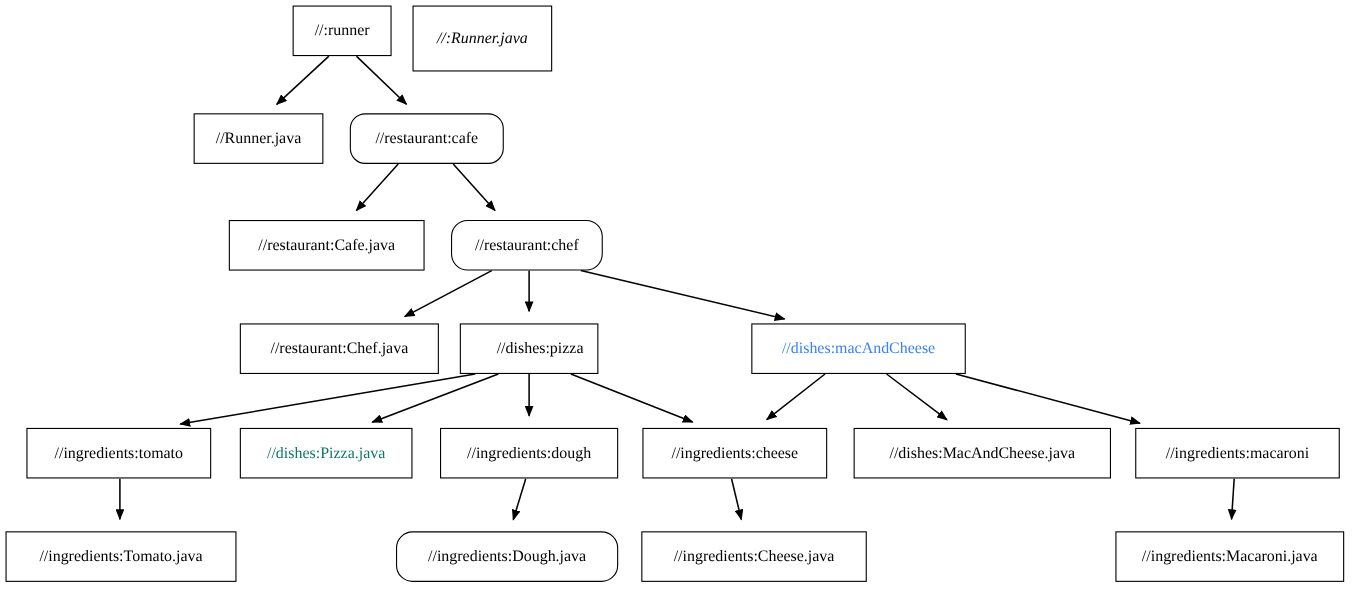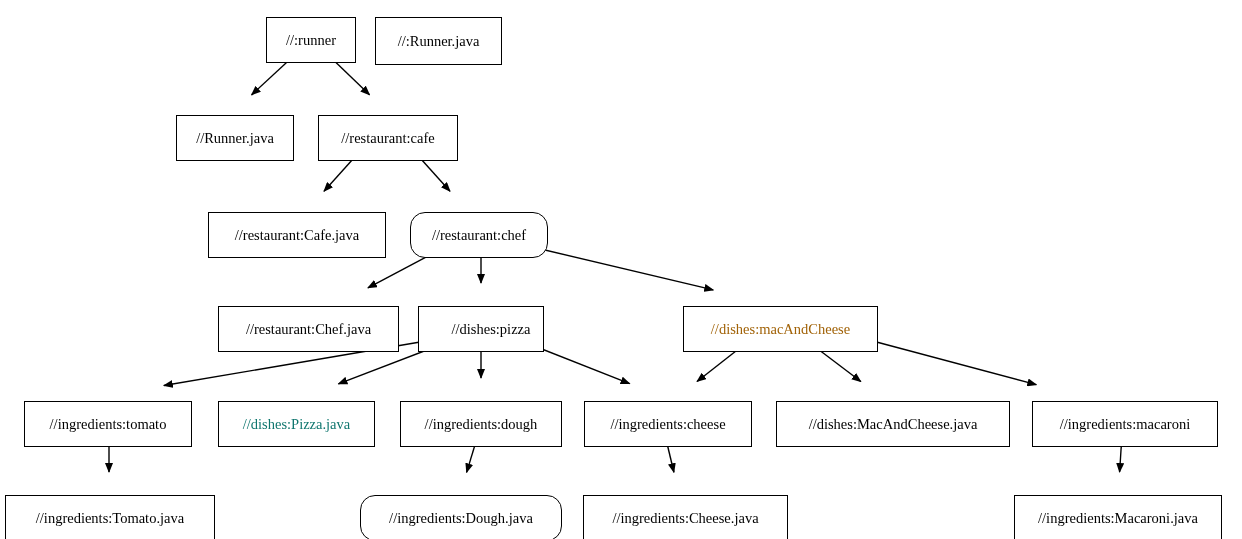--- a/index.html
+++ b/index.html
@@ -33,21 +33,20 @@
   }
   .graph-node {
     position: absolute;
     box-sizing: border-box;
     background: #ffffff;
     border: 1px solid #000000;
     display: flex;
     align-items: center;
     justify-content: center;
     white-space: nowrap;
-    margin-top: 12px;
   }
   .graph-node .node-label {
     font-family: "Liberation Serif", "DejaVu Serif", serif;
     font-size: 14.5px;
     color: #000000;
     line-height: 1;
     letter-spacing: 0px;
   }
 </style>
 </head>
@@ -80,43 +79,43 @@
         <line x1="478" y1="435" x2="466.6204545420443" y2="472.38993507614026" stroke="#000000" stroke-width="1.4" marker-end="url(#arrowhead)"></line>
         <line x1="665" y1="435" x2="673.9068410810046" y2="472.2467899751103" stroke="#000000" stroke-width="1.4" marker-end="url(#arrowhead)"></line>
         <line x1="1122" y1="435" x2="1119.5857122361103" y2="472.01907904630764" stroke="#000000" stroke-width="1.4" marker-end="url(#arrowhead)"></line>
       </g>
   </svg>
 
   <div id="node-layer">
       <div class="graph-node" style="left: 266px; top: 5px; width: 90px; height: 46px; background: rgb(255, 255, 255); border-color: rgb(0, 0, 0);">
         <span class="node-label" style="color: rgb(0, 0, 0);">//:runner</span>
       </div>
-      <div class="graph-node" style="left: 375px; top: 5px; width: 127px; height: 48px; background: rgb(255, 255, 255); border-color: rgb(0, 0, 0);">
+      <div class="graph-node" style="left: 375px; top: 5px; width: 127px; height: 60px; background: rgb(255, 255, 255); border-color: rgb(0, 0, 0); font-style: italic;">
         <span class="node-label" style="color: rgb(0, 0, 0);">//:Runner.java</span>
       </div>
       <div class="graph-node" style="left: 176px; top: 103px; width: 118px; height: 46px; background: rgb(255, 255, 255); border-color: rgb(0, 0, 0);">
         <span class="node-label" style="color: rgb(0, 0, 0);">//Runner.java</span>
       </div>
-      <div class="graph-node" style="left: 318px; top: 103px; width: 140px; height: 46px; background: rgb(255, 255, 255); border-color: rgb(0, 0, 0);">
+      <div class="graph-node" style="left: 318px; top: 103px; width: 140px; height: 46px; background: rgb(255, 255, 255); border-color: rgb(0, 0, 0); border-radius: 14px;">
         <span class="node-label" style="color: rgb(0, 0, 0);">//restaurant:cafe</span>
       </div>
       <div class="graph-node" style="left: 208px; top: 200px; width: 178px; height: 46px; background: rgb(255, 255, 255); border-color: rgb(0, 0, 0);">
         <span class="node-label" style="color: rgb(0, 0, 0);">//restaurant:Cafe.java</span>
       </div>
       <div class="graph-node" style="left: 410px; top: 200px; width: 138px; height: 46px; background: rgb(255, 255, 255); border-color: rgb(0, 0, 0); border-radius: 15px;">
         <span class="node-label" style="color: rgb(0, 0, 0);">//restaurant:chef</span>
       </div>
       <div class="graph-node" style="left: 218px; top: 294px; width: 181px; height: 46px; background: rgb(255, 255, 255); border-color: rgb(0, 0, 0);">
         <span class="node-label" style="color: rgb(0, 0, 0);">//restaurant:Chef.java</span>
       </div>
       <div class="graph-node" style="left: 418px; top: 294px; width: 126px; height: 46px; background: rgb(255, 255, 255); border-color: rgb(0, 0, 0); padding-left: 20px;">
         <span class="node-label" style="color: rgb(0, 0, 0);">//dishes:pizza</span>
       </div>
       <div class="graph-node" style="left: 683px; top: 294px; width: 195px; height: 46px; background: rgb(255, 255, 255); border-color: rgb(0, 0, 0);">
-        <span class="node-label" style="color: #a16207;">//dishes:macAndCheese</span>
+        <span class="node-label" style="color: #3b82f6;">//dishes:macAndCheese</span>
       </div>
       <div class="graph-node" style="left: 24px; top: 389px; width: 168px; height: 46px; background: rgb(255, 255, 255); border-color: rgb(0, 0, 0);">
         <span class="node-label" style="color: rgb(0, 0, 0);">//ingredients:tomato</span>
       </div>
       <div class="graph-node" style="left: 218px; top: 389px; width: 157px; height: 46px; background: rgb(255, 255, 255); border-color: rgb(0, 0, 0);">
         <span class="node-label" style="color: #0f766e;">//dishes:Pizza.java</span>
       </div>
       <div class="graph-node" style="left: 400px; top: 389px; width: 162px; height: 46px; background: rgb(255, 255, 255); border-color: rgb(0, 0, 0);">
         <span class="node-label" style="color: rgb(0, 0, 0);">//ingredients:dough</span>
       </div>

